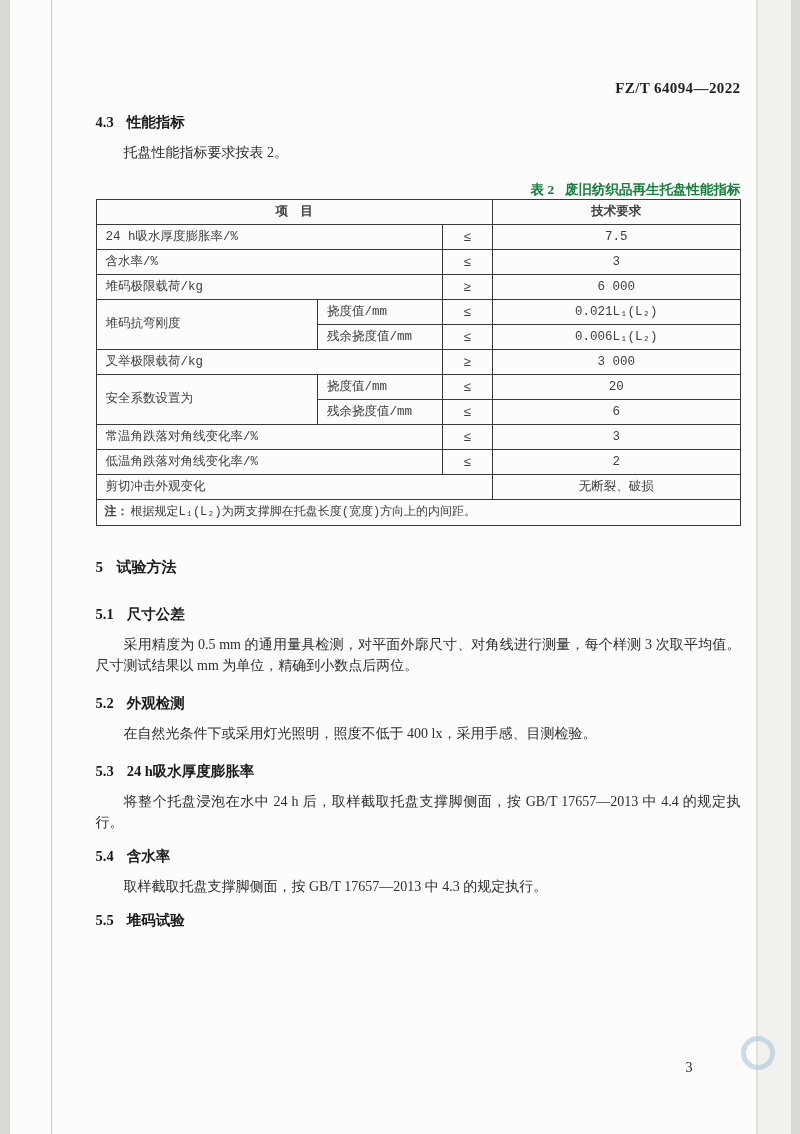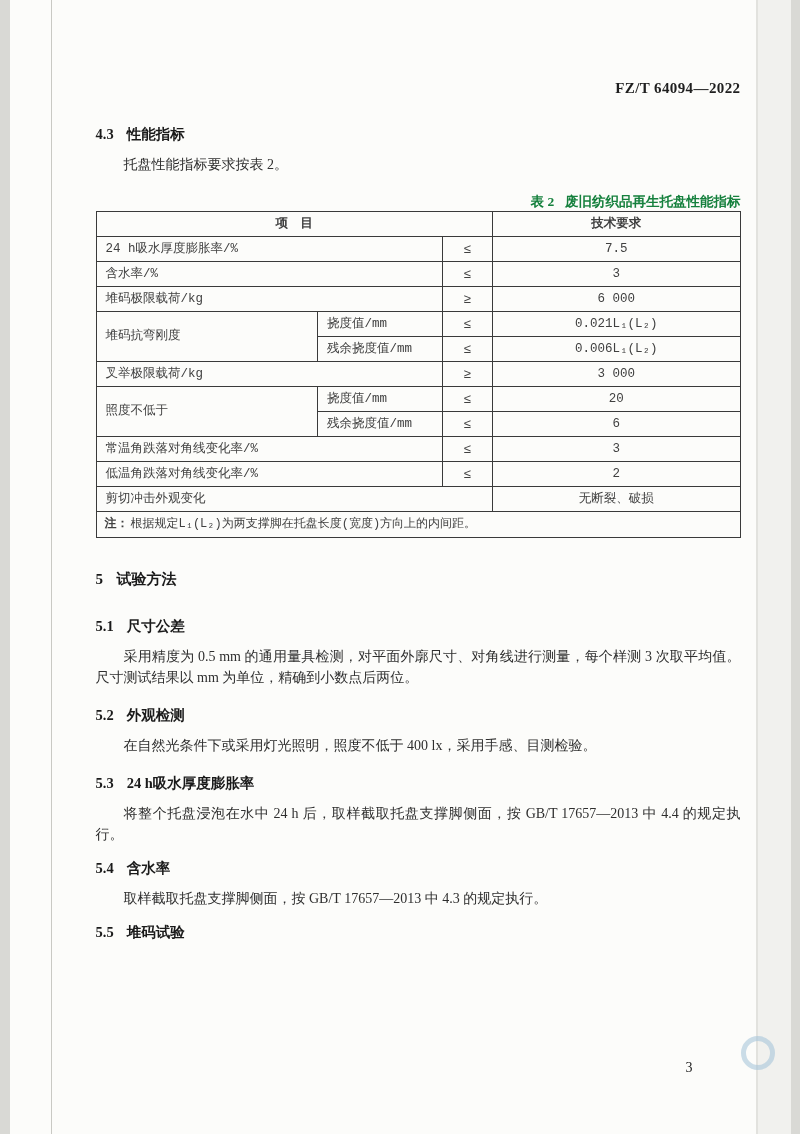--- a/index.html
+++ b/index.html
@@ -39,21 +39,21 @@
     font-weight: bold;
     letter-spacing: 0.4px;
     color: #1f1f1f;
   }
   .heading {
     font-weight: bold;
     font-size: 14.5px;
     color: #1a1a1a;
   }
   .heading .num { margin-right: 0.9em; }
-  .h43 { margin-top: 28px; }
+  .h43 { margin-top: 16px; }
   .h5  { margin-top: 32px; font-size: 15px; }
   .h51 { margin-top: 28px; }
   .h52, .h53 { margin-top: 18px; }
   .h54, .h55 { margin-top: 14px; }
   .para {
     margin: 10px 0 0 0;
     font-size: 14px;
     line-height: 21px;
     text-align: justify;
     text-indent: 2em;
@@ -181,21 +181,21 @@
         <td class="sub">残余挠度值/mm</td>
         <td class="sym">≤</td>
         <td class="val">0.006L₁(L₂)</td>
       </tr>
       <tr>
         <td colspan="2" class="item">叉举极限载荷/kg</td>
         <td class="sym">≥</td>
         <td class="val">3 000</td>
       </tr>
       <tr>
-        <td rowspan="2" class="item">照度不低于</td>
+        <td rowspan="2" class="item">安全系数设置为</td>
         <td class="sub">挠度值/mm</td>
         <td class="sym">≤</td>
         <td class="val">20</td>
       </tr>
       <tr>
         <td class="sub">残余挠度值/mm</td>
         <td class="sym">≤</td>
         <td class="val">6</td>
       </tr>
       <tr>

